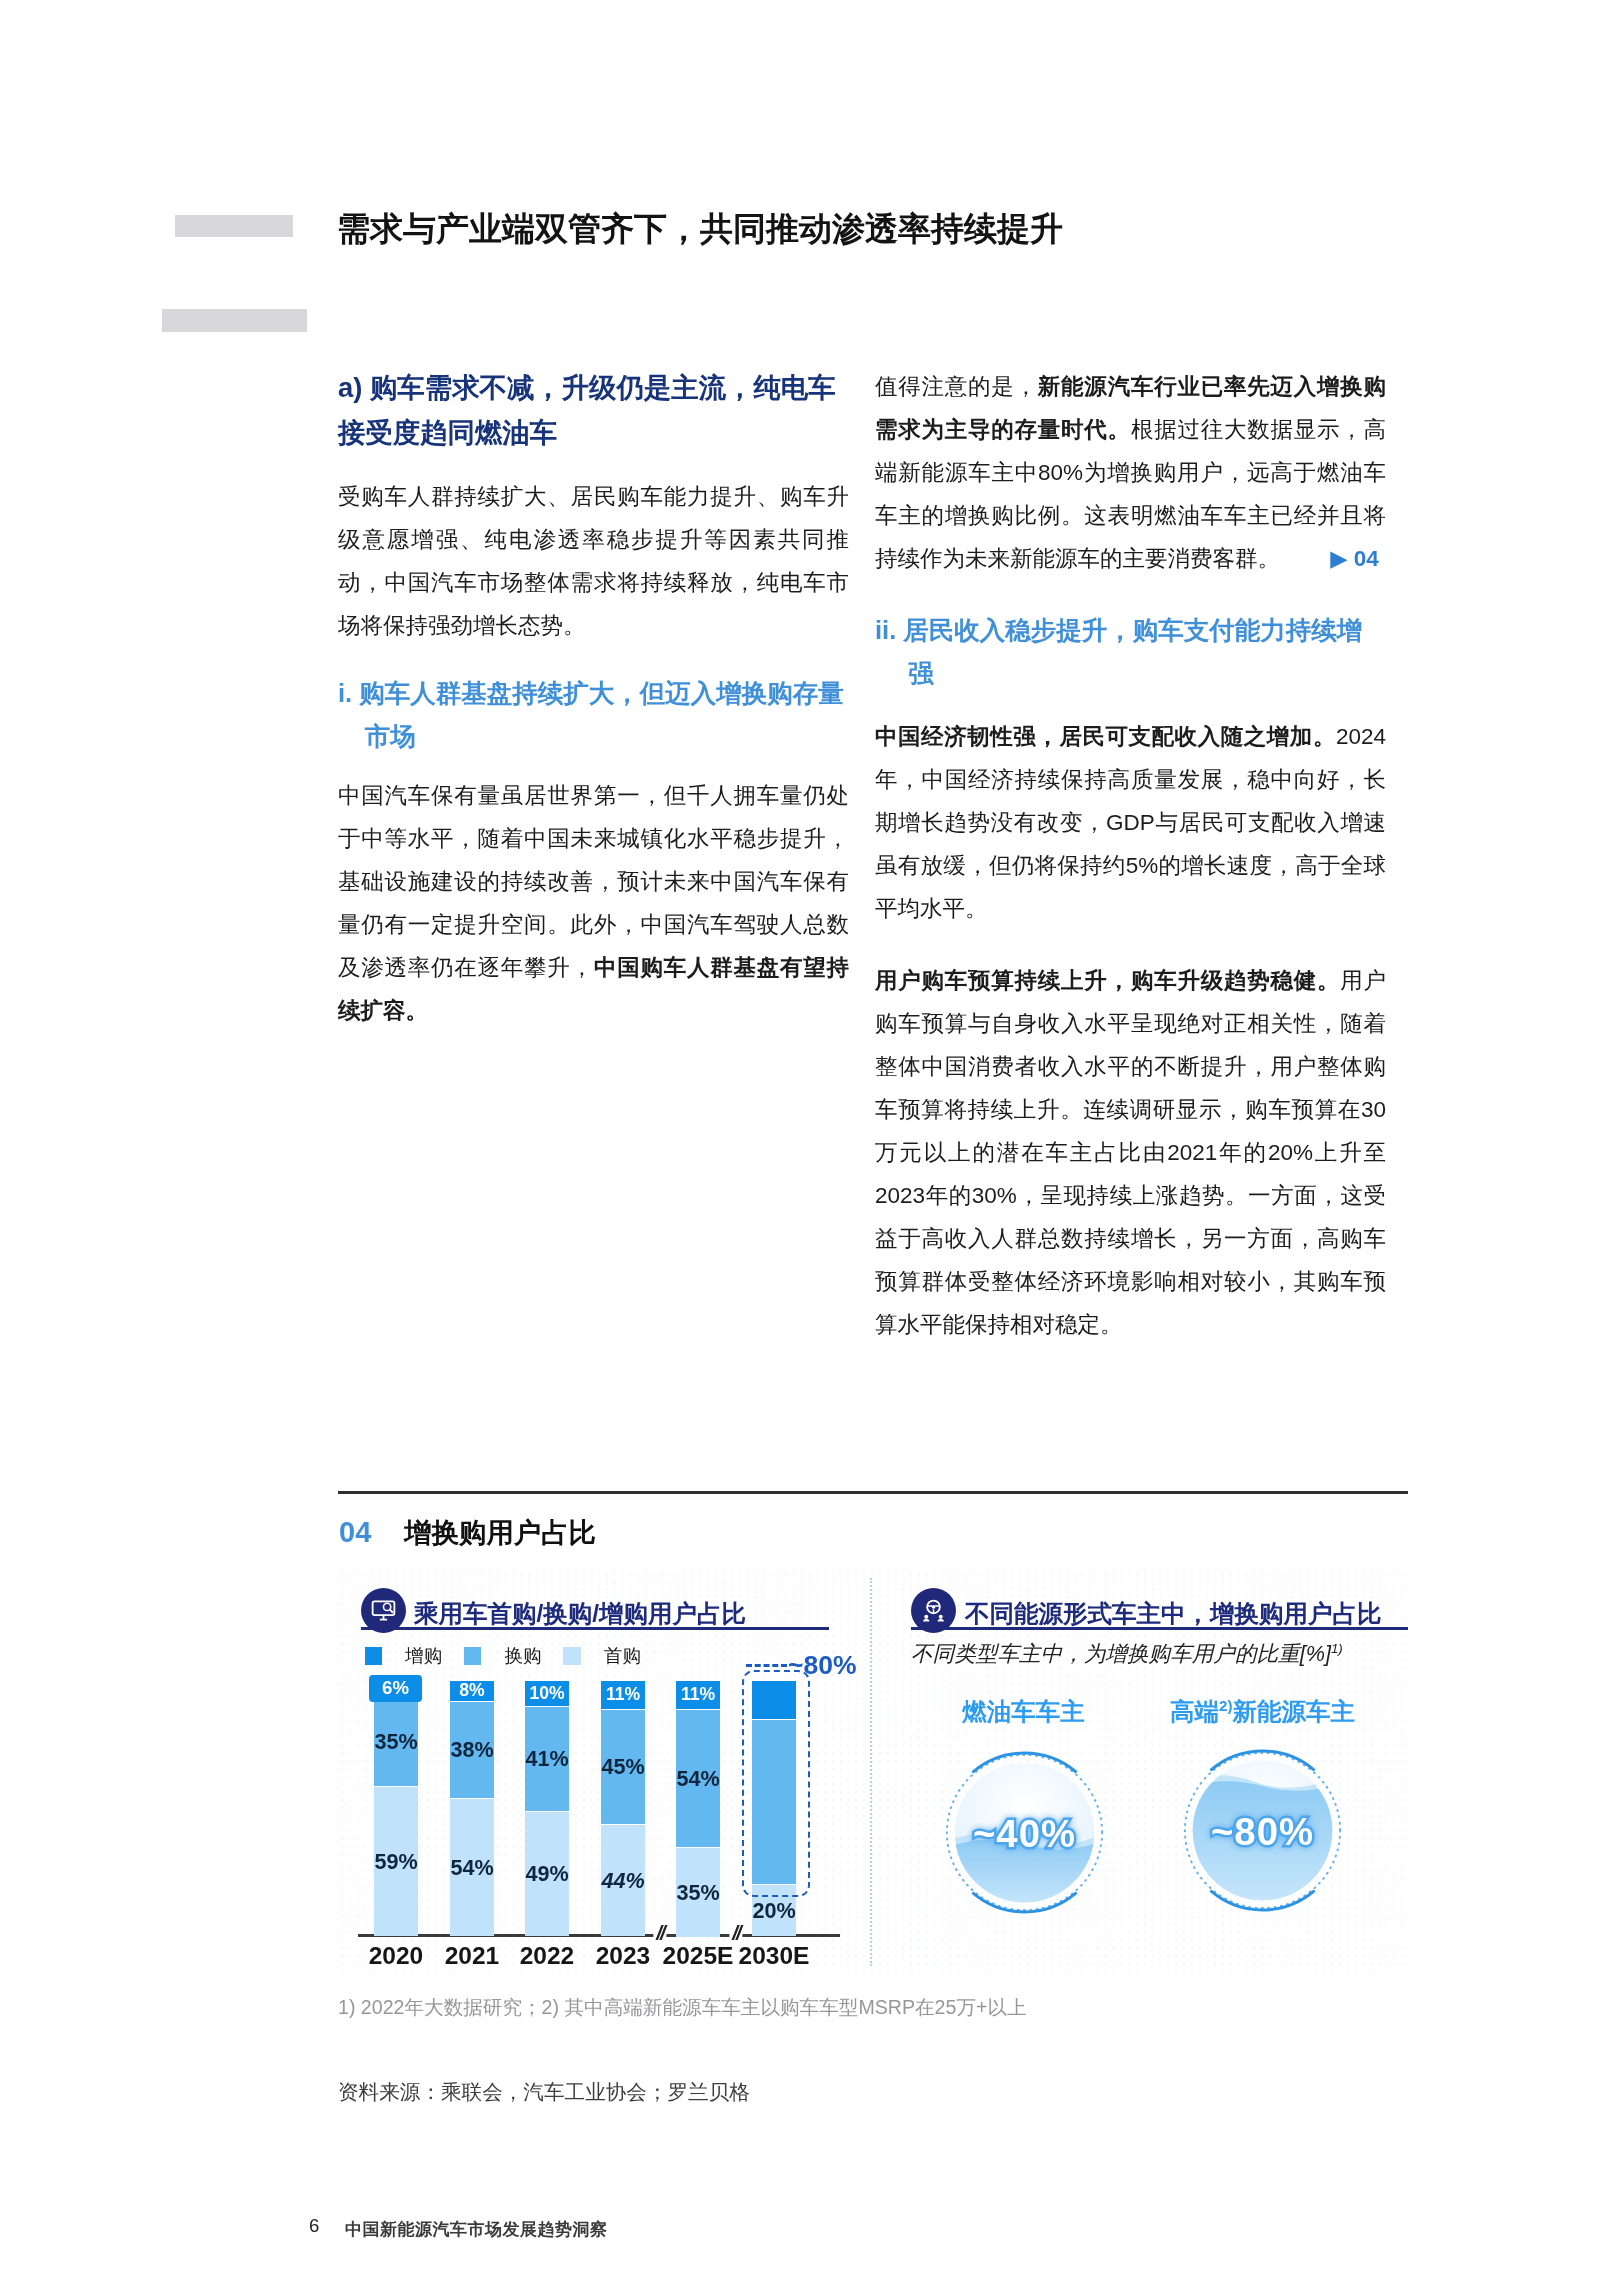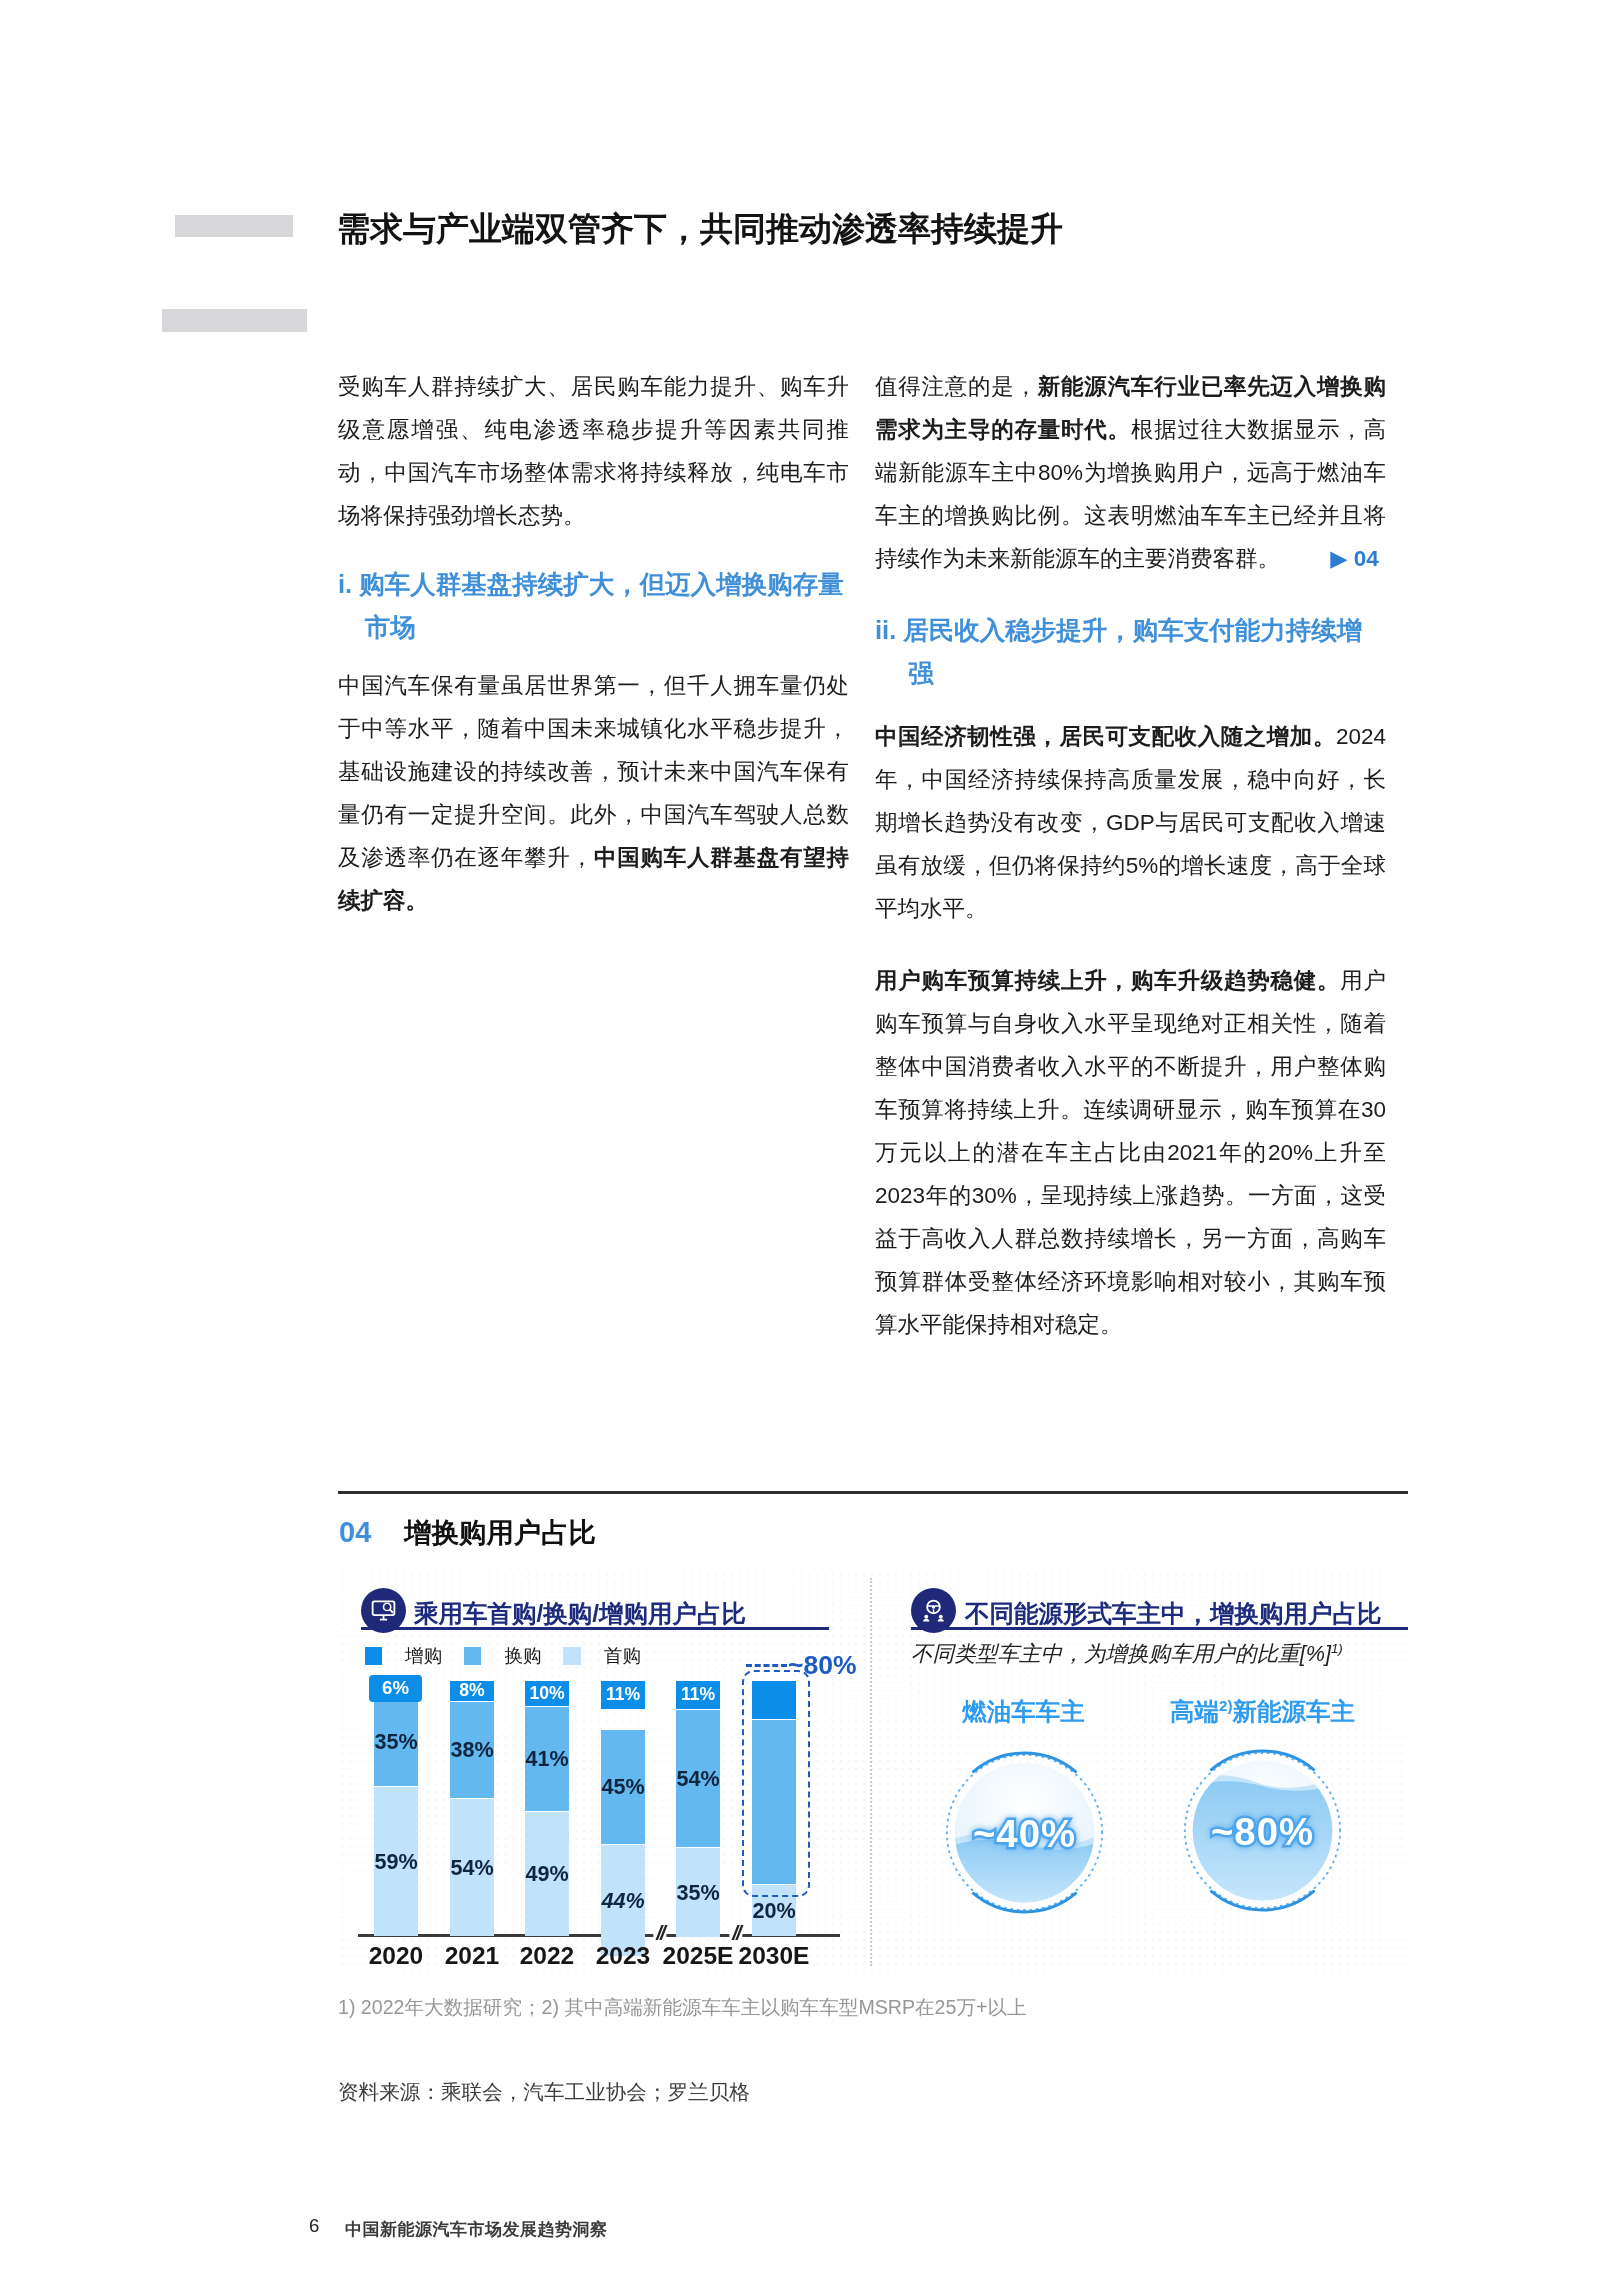--- a/index.html
+++ b/index.html
@@ -64,20 +64,21 @@
 <body>
 
 <div class="page">
 
   <div class="deco" style="left:175px;top:215px;width:118px;height:21.6px"></div>
   <div class="deco" style="left:162px;top:309px;width:145px;height:22.5px"></div>
 
   <h1 class="title">需求与产业端双管齐下，共同推动渗透率持续提升</h1>
 
   <div class="col" style="left:338px">
+    <h2 class="h-a">a) 购车需求不减，升级仍是主流，纯电车接受度趋同燃油车</h2>
     <p><span>受购车人群持续扩大、居民购车能力提升、购车升级意愿增强、纯电渗透率稳步提升等因素共同推动，中国汽车市场整体需求将持续释放，纯电车市场将保持强劲增长态势。</span></p>
     <h3 class="h-i">i. 购车人群基盘持续扩大，但迈入增换购存量市场</h3>
     <p><span>中国汽车保有量虽居世界第一，但千人拥车量仍处于中等水平，随着中国未来城镇化水平稳步提升，基础设施建设的持续改善，预计未来中国汽车保有量仍有一定提升空间。此外，中国汽车驾驶人总数及渗透率仍在逐年攀升，</span><span class="b">中国购车人群基盘有望持续扩容。</span></p>
   </div>
 
   <div class="col col-right" style="left:875px">
     <p><span>值得注意的是，</span><span class="b">新能源汽车行业已率先迈入增换购需求为主导的存量时代。</span><span>根据过往大数据显示，高端新能源车主中80%为增换购用户，远高于燃油车车主的增换购比例。这表明燃油车车主已经并且将持续作为未来新能源车的主要消费客群。</span><span class="ref">  ▶ 04</span></p>
     <h3 class="h-i h-ii">ii. 居民收入稳步提升，购车支付能力持续增强</h3>
     <p><span class="b">中国经济韧性强，居民可支配收入随之增加。</span><span>2024年，中国经济持续保持高质量发展，稳中向好，长期增长趋势没有改变，GDP与居民可支配收入增速虽有放缓，但仍将保持约5%的增长速度，高于全球平均水平。</span></p>
     <p><span class="b">用户购车预算持续上升，购车升级趋势稳健。</span><span>用户购车预算与自身收入水平呈现绝对正相关性，随着整体中国消费者收入水平的不断提升，用户整体购车预算将持续上升。连续调研显示，购车预算在30万元以上的潜在车主占比由2021年的20%上升至2023年的30%，呈现持续上涨趋势。一方面，这受益于高收入人群总数持续增长，另一方面，高购车预算群体受整体经济环境影响相对较小，其购车预算水平能保持相对稳定。</span></p>
@@ -156,21 +157,21 @@
           </div>
           <div class="seg" style="height: 124px; background: rgb(192, 226, 250);">
             <span class="seg-label">49%</span>
           </div>
         </div>
         <div class="tick" style="left: 209px;">2022</div>
         <div class="bar-col" style="left: 263px; width: 44px;">
           <div class="seg" style="height: 28px; background: rgb(12, 141, 232);">
             <span class="seg-label white">11%</span>
           </div>
-          <div class="seg" style="height: 114px; background: rgb(99, 184, 239); margin-top: 20px;">
+          <div class="seg" style="height: 114px; background: rgb(99, 184, 239);">
             <span class="seg-label">45%</span>
           </div>
           <div class="seg" style="height: 111px; background: rgb(192, 226, 250); font-style: italic;">
             <span class="seg-label">44%</span>
           </div>
         </div>
         <div class="tick" style="left: 285px;">2023</div>
         <div class="bar-col" style="left: 338px; width: 44px;">
           <div class="seg" style="height: 28px; background: rgb(12, 141, 232);">
             <span class="seg-label white">11%</span>

